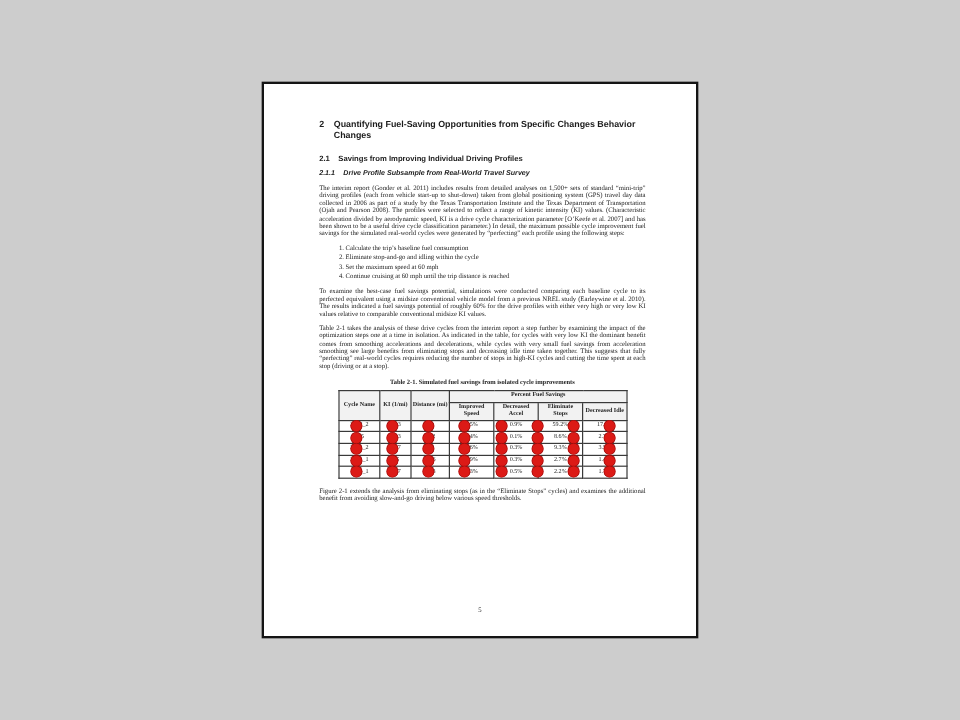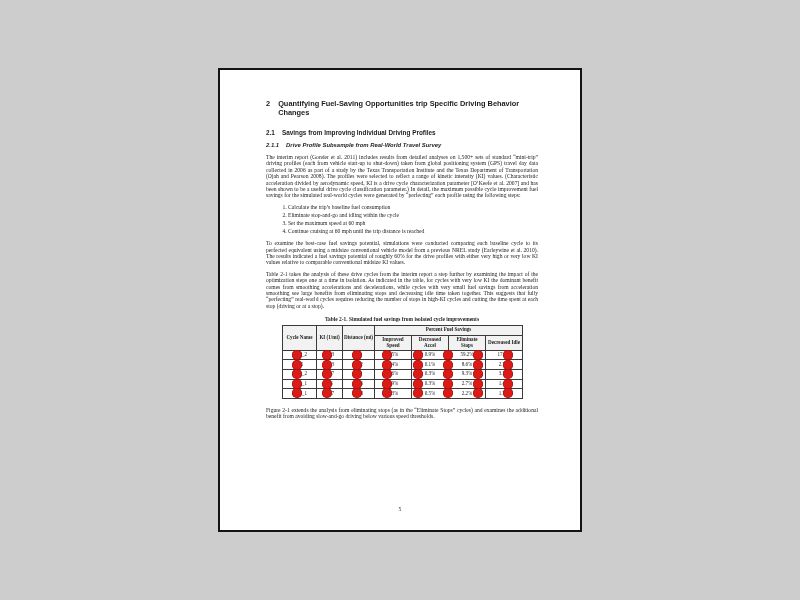--- a/index.html
+++ b/index.html
@@ -107,21 +107,21 @@
 </style>
 </head>
 <body>
 
 <div class="viewer">
   <div class="page">
     <div class="content">
 
       <div class="h1">
         <span>2</span>
-        <span>Quantifying Fuel-Saving Opportunities trip Specific Driving Behavior Changes</span>
+        <span>Quantifying Fuel-Saving Opportunities from Specific Changes Behavior Changes</span>
       </div>
 
       <div class="h2">
         <span>2.1</span>
         <span>Savings from Improving Individual Driving Profiles</span>
       </div>
 
       <div class="h3">
         <span>2.1.1</span>
         <span>Drive Profile Subsample from Real-World Travel Survey</span>

